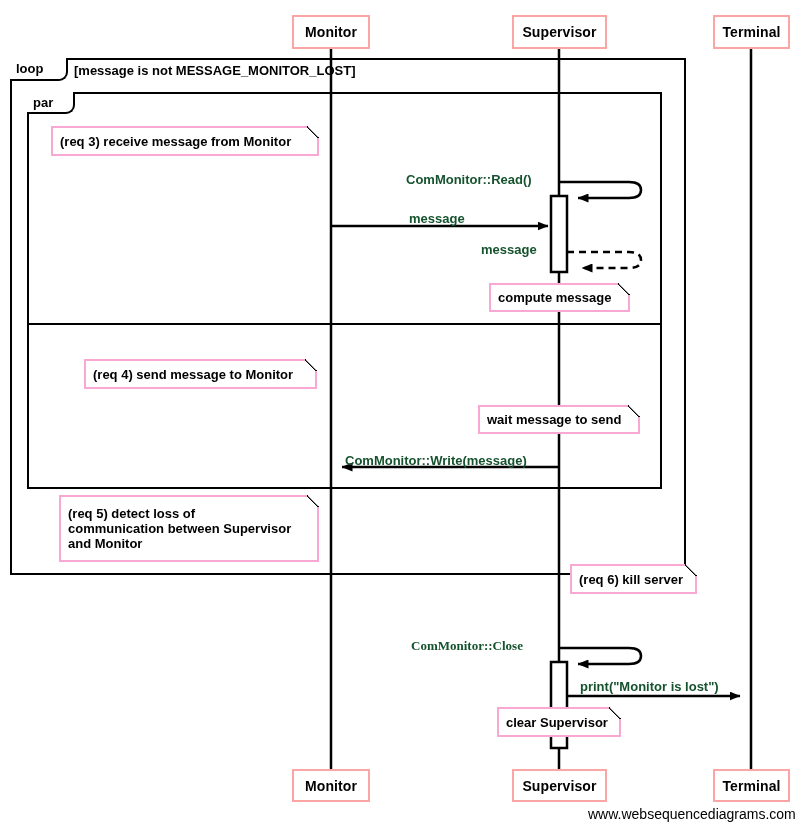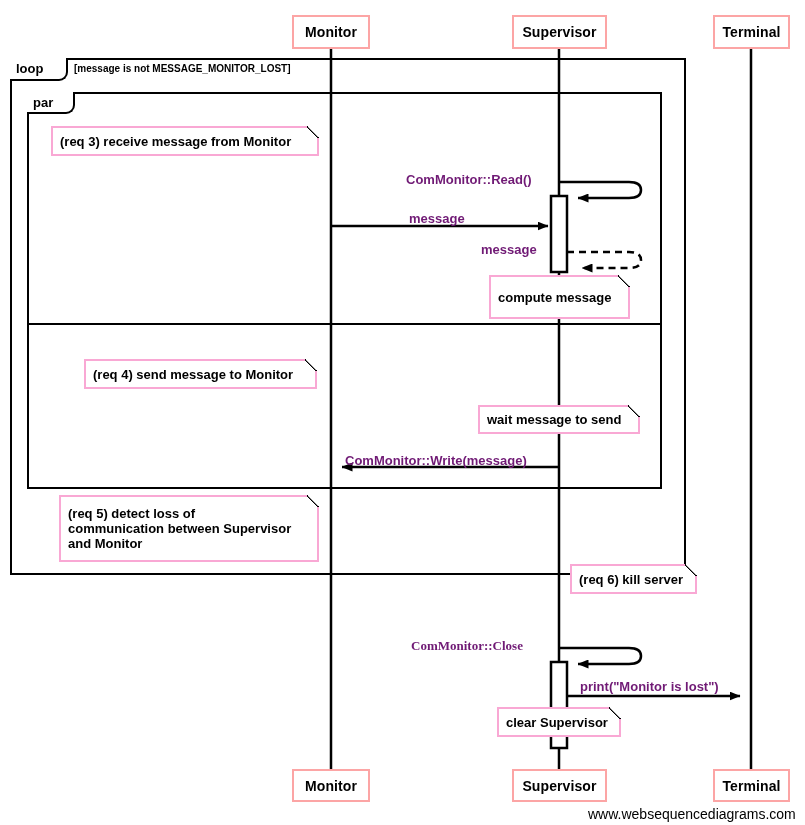--- a/index.html
+++ b/index.html
@@ -101,37 +101,37 @@
     font-weight: bold;
     color: #000000;
     display: flex;
     align-items: center;
     padding-left: 6px;
     padding-right: 20px;
     border-bottom-right-radius: 9px;
   }
   .frame-cond {
     position: absolute;
-    font-size: 10px;
+    font-size: 13px;
     font-weight: bold;
     color: #000000;
     white-space: nowrap;
   }
   .frame-divider {
     position: absolute;
     height: 0;
     border-top: 2px solid #000000;
   }
 
   
   .msg-label {
     position: absolute;
     font-size: 13px;
     font-weight: bold;
-    color: #701a75;
+    color: #14532d;
     white-space: nowrap;
   }
   .watermark {
     position: absolute;
     font-size: 14px;
     color: #000000;
     white-space: nowrap;
   }
 
   svg { display: block; }
@@ -229,21 +229,21 @@
     <div class="actor-box" style="left:713px; top:769px; width:77px; height:33px;">
       <span>Terminal</span>
     </div>
   </div>
 
   <div class="layer">
     <div class="note" style="left:51px; top:126px; width:268px; height:30px;">
       <span>(req 3) receive message from Monitor</span>
     </div>
 
-    <div class="note" style="left:489px; top:275px; width:141px; height:44px;">
+    <div class="note" style="left:489px; top:283px; width:141px; height:29px;">
       <span>compute message</span>
     </div>
 
     <div class="note" style="left:84px; top:359px; width:233px; height:30px;">
       <span>(req 4) send message to Monitor</span>
     </div>
 
     <div class="note" style="left:478px; top:405px; width:162px; height:29px;">
       <span>wait message to send</span>
     </div>

